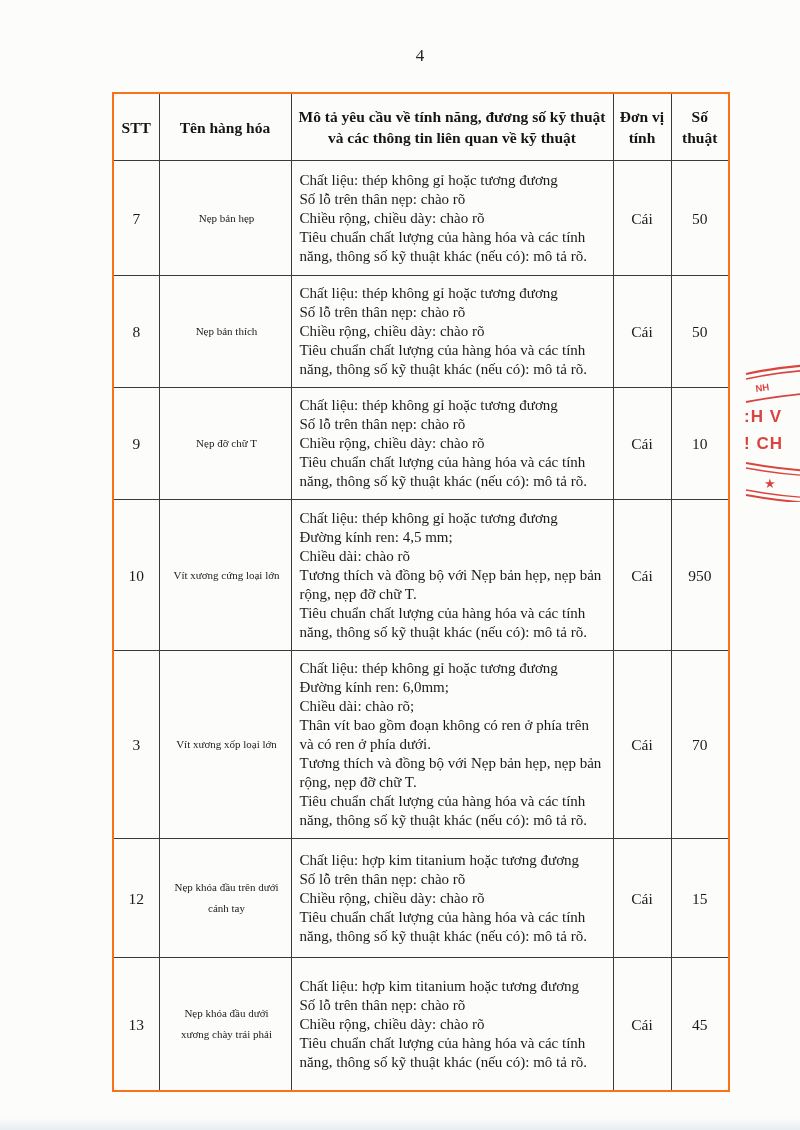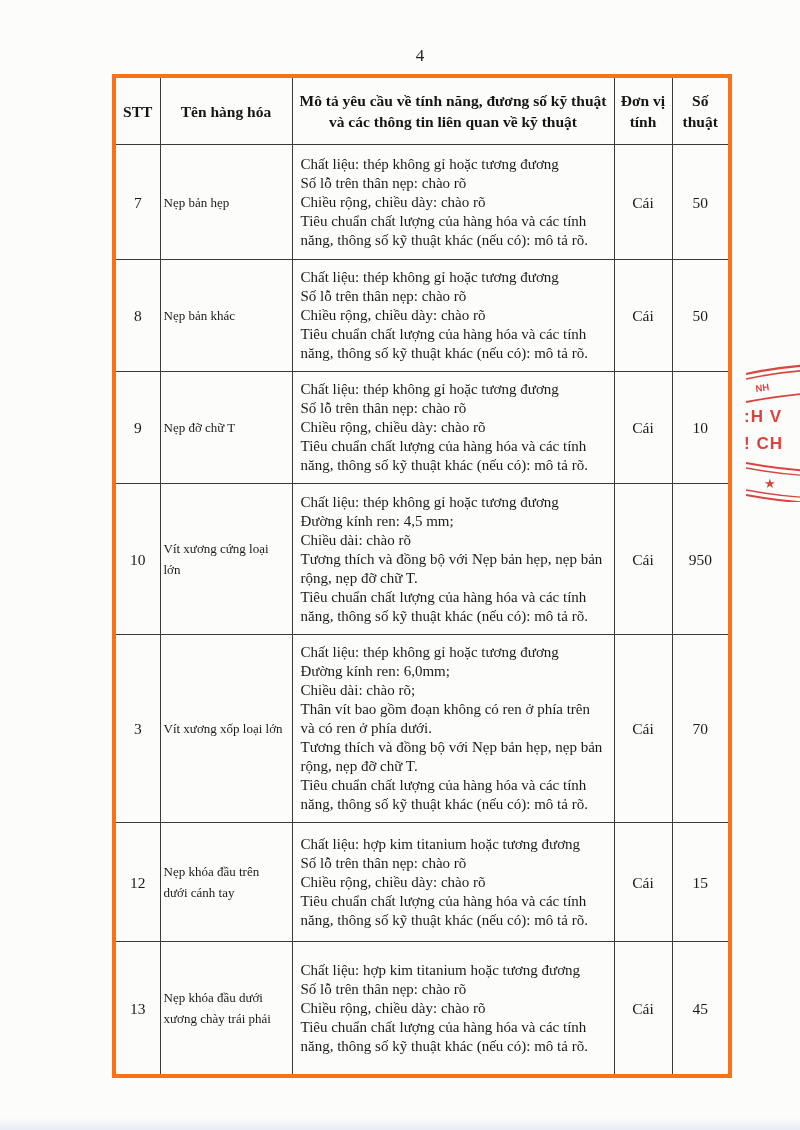--- a/index.html
+++ b/index.html
@@ -13,25 +13,25 @@
   }
   .page-number {
     position: absolute;
     top: 46px; left: 112px; width: 616px;
     text-align: center;
     font-size: 17px;
     color: #242422;
   }
   table.spec-table {
     position: absolute;
-    top: 74px; left: 112px;
+    top: 92px; left: 112px;
     width: 616px;
     border-collapse: collapse;
     table-layout: fixed;
-    border: 4px solid #f97316;
+    border: 2px solid #f97316;
   }
   .spec-table col.c-stt  { width: 46px; }
   .spec-table col.c-name { width: 132px; }
   .spec-table col.c-desc { width: 322px; }
   .spec-table col.c-unit { width: 58px; }
   .spec-table col.c-qty  { width: 58px; }
   .spec-table th, .spec-table td {
     border: 1.5px solid #3a3a38;
     vertical-align: middle;
     font-size: 15px;
@@ -41,21 +41,21 @@
   }
   .spec-table th {
     font-weight: bold;
     font-size: 15.5px;
     line-height: 21px;
     text-align: center;
     height: 58px;
     color: #151513;
   }
   td.cell-stt, td.cell-unit, td.cell-qty { text-align: center; font-size: 15.5px; }
-  td.cell-name { text-align: left; padding-left: 3px; padding-right: 8px; font-size: 13px; line-height: 21px; }
+  td.cell-name { text-align: center; padding-left: 11px; padding-right: 8px; font-size: 11px; line-height: 21px; }
   td.cell-desc { text-align: left; padding-left: 8px; padding-right: 6px; white-space: pre-line; }
   tr.r7  td { height: 106px; }
   tr.r8  td { height: 103px; }
   tr.r9  td { height: 103px; }
   tr.r10 td { height: 142px; }
   tr.r11 td { height: 179px; }
   tr.r12 td { height: 110px; }
   tr.r13 td { height: 124px; }
 
   
@@ -103,21 +103,21 @@
       <td class="cell-name">Nẹp bản hẹp</td>
       <td class="cell-desc">Chất liệu: thép không gỉ hoặc tương đương
 Số lỗ trên thân nẹp: chào rõ
 Chiều rộng, chiều dày: chào rõ
 Tiêu chuẩn chất lượng của hàng hóa và các tính năng, thông số kỹ thuật khác (nếu có): mô tả rõ.</td>
       <td class="cell-unit">Cái</td>
       <td class="cell-qty">50</td>
     </tr>
     <tr class="r8">
       <td class="cell-stt">8</td>
-      <td class="cell-name">Nẹp bản khác</td>
+      <td class="cell-name">Nẹp bản thích</td>
       <td class="cell-desc">Chất liệu: thép không gỉ hoặc tương đương
 Số lỗ trên thân nẹp: chào rõ
 Chiều rộng, chiều dày: chào rõ
 Tiêu chuẩn chất lượng của hàng hóa và các tính năng, thông số kỹ thuật khác (nếu có): mô tả rõ.</td>
       <td class="cell-unit">Cái</td>
       <td class="cell-qty">50</td>
     </tr>
     <tr class="r9">
       <td class="cell-stt">9</td>
       <td class="cell-name">Nẹp đỡ chữ T</td>

